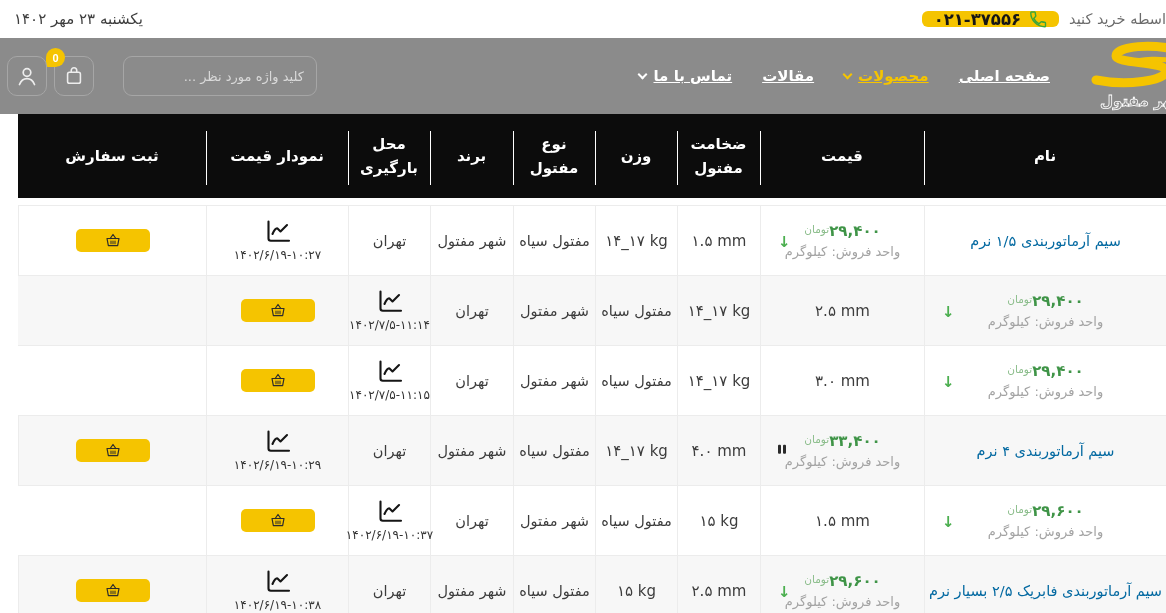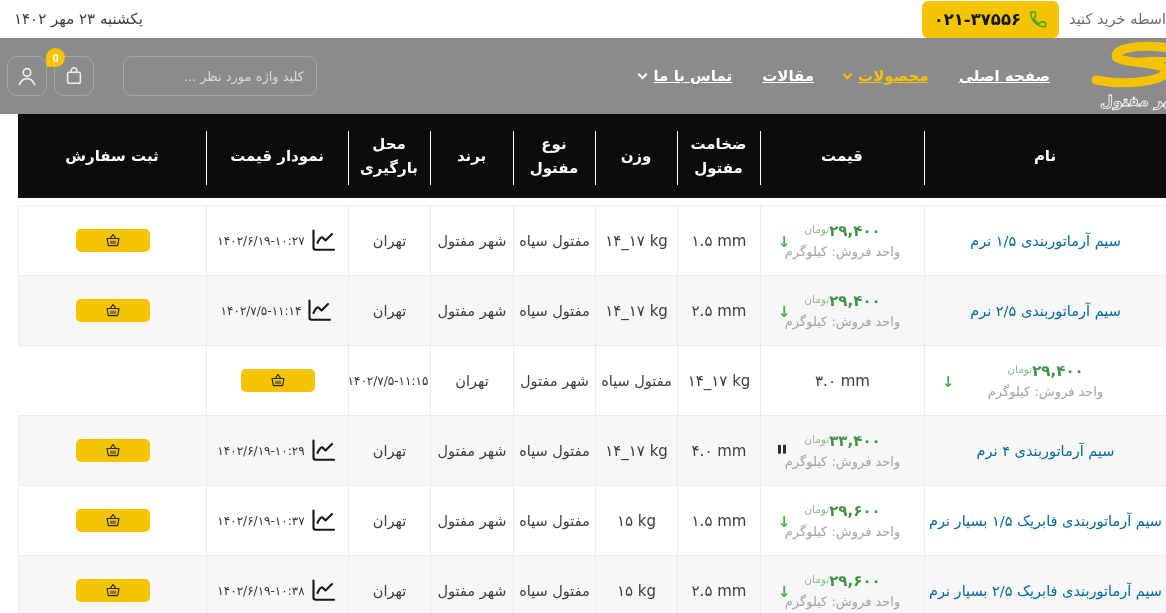--- a/index.html
+++ b/index.html
@@ -11,21 +11,21 @@
   }
   
   .topbar {
     height: 38px; background: #fff;
     display: flex; align-items: center; justify-content: space-between;
     padding: 0 0 0 14px; direction: rtl;
   }
   .topbar .right-group { display: flex; align-items: center; gap: 14px; margin-left: 0; }
   .promo-text { color: #6b6b6b; font-size: 14.5px; white-space: nowrap; margin-left: -4px; }
   .phone-pill {
-    background: #f5c400; border-radius: 6px; height: 37px;
+    background: #f5c400; border-radius: 6px; height: 16px;
     display: flex; align-items: center; gap: 7px; padding: 0 12px;
     cursor: pointer;
   }
   .phone-pill .num { font-weight: bold; font-size: 16.5px; color: #161616; letter-spacing: .5px; }
   .topbar .date { font-size: 15px; color: #3d3d3d; }
   
   .site-header {
     height: 76px; background: #8b8b8b;
     display: flex; align-items: center; direction: rtl;
     padding: 0 0 0 7px; position: relative;
@@ -90,21 +90,21 @@
   .pwrap { display: flex; flex-direction: column; align-items: center; direction: rtl; }
   .pline { display: flex; align-items: flex-start; direction: rtl; }
   .pline b { color: #3f9447; font-size: 15px; letter-spacing: .3px; }
   .toman { color: #8bbd8b; font-size: 10.5px; margin-top: 1px; }
   .punit { color: #a3a3a3; font-size: 13px; margin-top: 4px; }
   .trend { position: absolute; left: 17px; top: 50%; transform: translateY(-42%); }
   .trend.down { color: #4caf50; font-size: 15px; font-weight: bold; }
   .trend.flat { display: flex; gap: 2px; transform: translateY(-70%); }
   .trend.flat i { width: 3px; height: 9px; background: #2b2b2b; border-radius: 1px; display: block; }
   
-  .chart-cell { display: flex; align-items: center; justify-content: center; gap: 3px; cursor: pointer; }
+  .chart-cell { display: flex; flex-direction: column; align-items: center; justify-content: center; gap: 3px; cursor: pointer; }
   .cdate { direction: ltr; font-size: 12px; color: #333; }
   
   .order-btn {
     width: 74px; height: 23px; background: #f5c400; border: none; border-radius: 5px;
     display: flex; align-items: center; justify-content: center; cursor: pointer;
   }
 </style>
 </head>
 <body>
 
@@ -216,23 +216,20 @@
         <svg width="16" height="15" viewBox="0 0 20 18">
           <path d="M2.5 6.5h15l-1.7 9h-11.6z" fill="none" stroke="#2c2c2c" stroke-width="1.5" stroke-linejoin="round"></path>
           <path d="M6.5 6.5 10 1.5l3.5 5" fill="none" stroke="#2c2c2c" stroke-width="1.5" stroke-linecap="round" stroke-linejoin="round"></path>
           <path d="M7.5 9.5v3.5M10 9.5v3.5M12.5 9.5v3.5" stroke="#2c2c2c" stroke-width="1.3" stroke-linecap="round"></path>
         </svg>
       </button>
     </div>
   </div>
 
   <div class="grid row">
-    <div class="cell name-cell">
-          <span>سیم آرماتوربندی ۲/۵ نرم</span>
-        </div>
     <div class="cell">
       <div class="pwrap">
         <div class="pline">
           <b>۲۹,۴۰۰</b>
           <span class="toman">تومان</span>
         </div>
         <div class="punit">واحد فروش: کیلوگرم</div>
       </div>
       <span class="trend down">↓</span>
 
@@ -330,23 +327,20 @@
         <svg width="16" height="15" viewBox="0 0 20 18">
           <path d="M2.5 6.5h15l-1.7 9h-11.6z" fill="none" stroke="#2c2c2c" stroke-width="1.5" stroke-linejoin="round"></path>
           <path d="M6.5 6.5 10 1.5l3.5 5" fill="none" stroke="#2c2c2c" stroke-width="1.5" stroke-linecap="round" stroke-linejoin="round"></path>
           <path d="M7.5 9.5v3.5M10 9.5v3.5M12.5 9.5v3.5" stroke="#2c2c2c" stroke-width="1.3" stroke-linecap="round"></path>
         </svg>
       </button>
     </div>
   </div>
 
   <div class="grid row">
-    <div class="cell name-cell">
-          <span>سیم آرماتوربندی فابریک ۱/۵ بسیار نرم</span>
-        </div>
     <div class="cell">
       <div class="pwrap">
         <div class="pline">
           <b>۲۹,۶۰۰</b>
           <span class="toman">تومان</span>
         </div>
         <div class="punit">واحد فروش: کیلوگرم</div>
       </div>
       <span class="trend down">↓</span>
 

